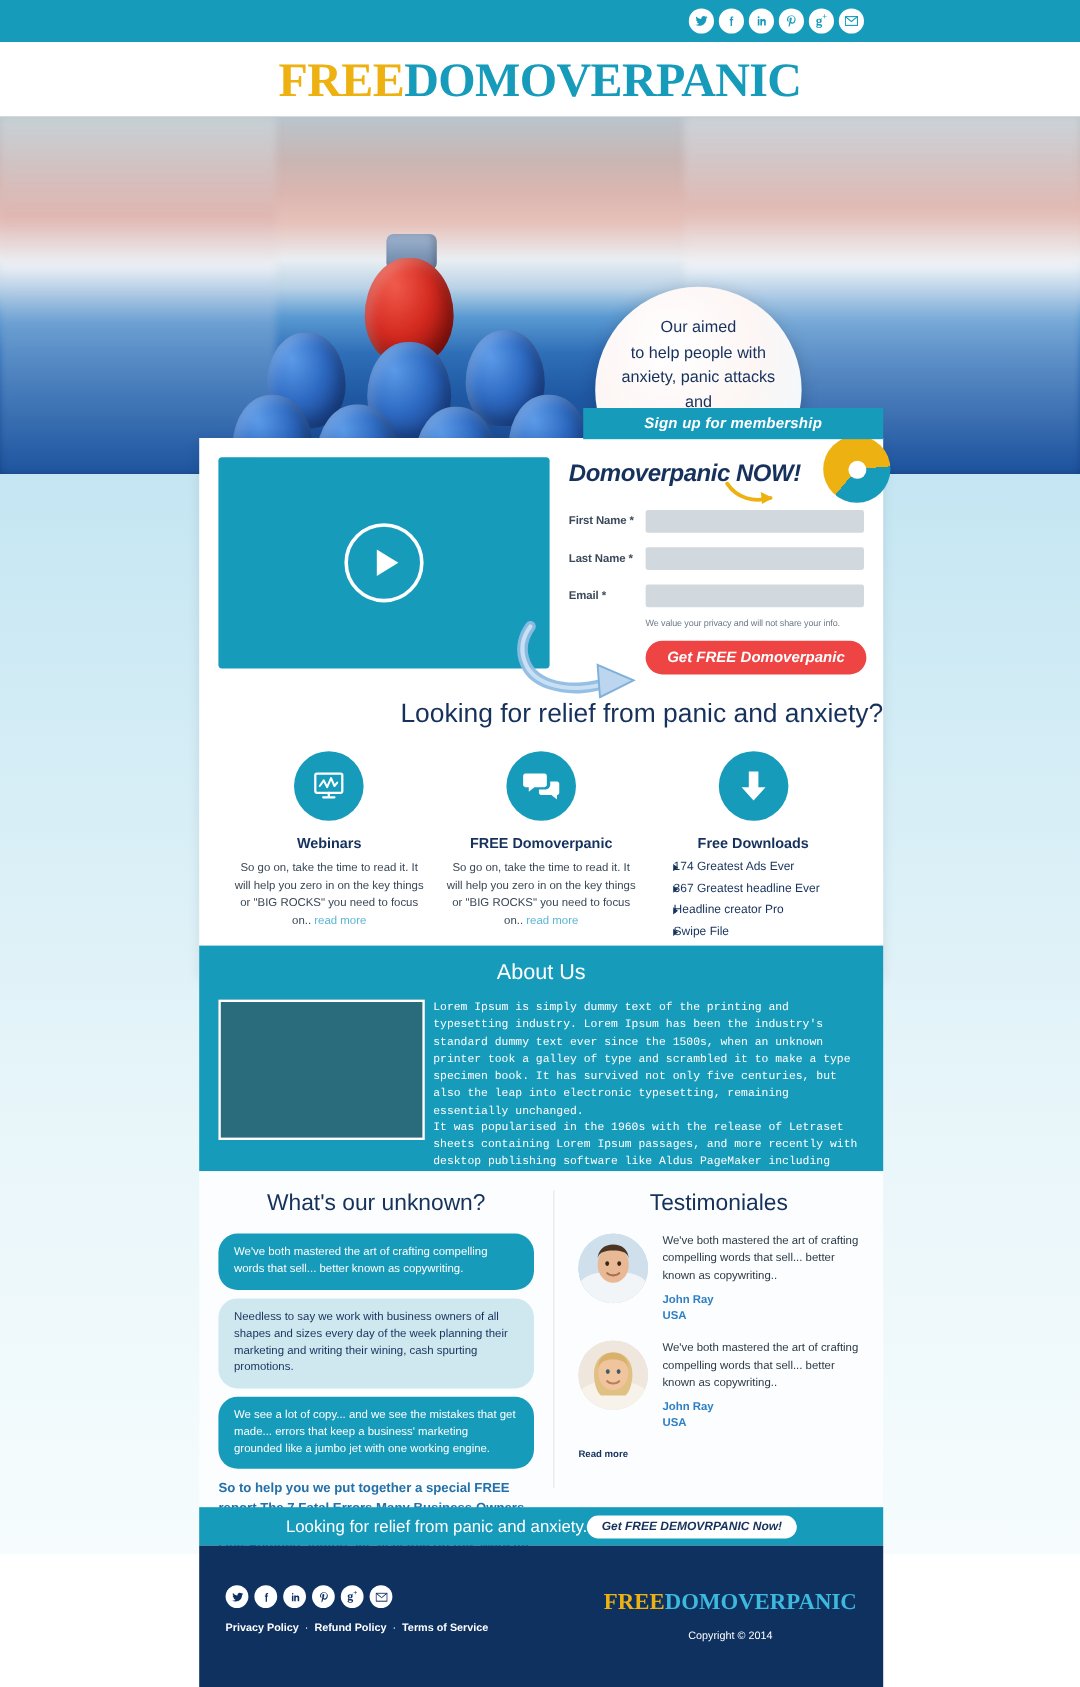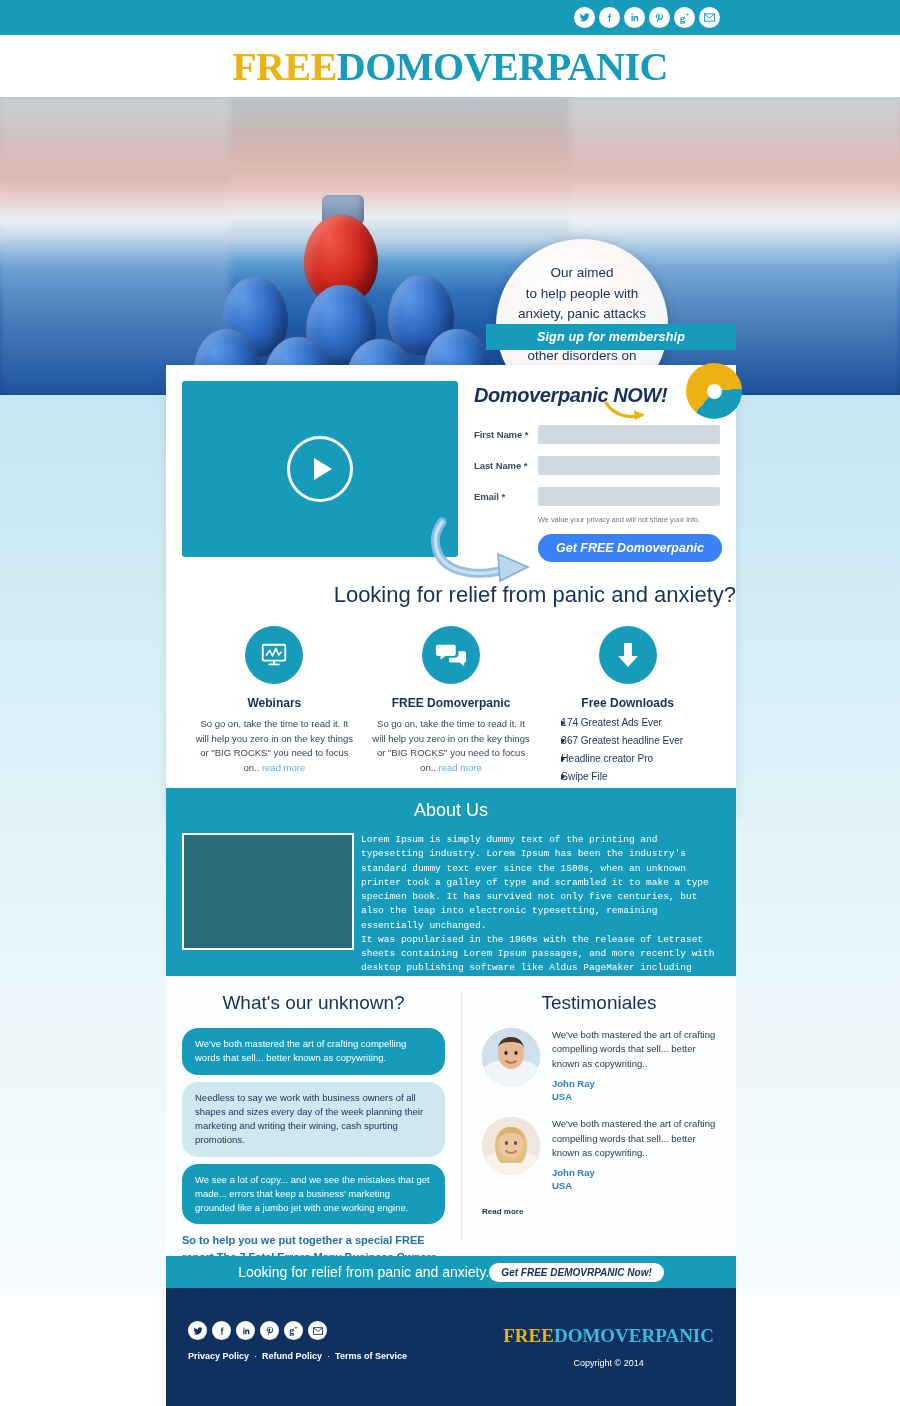--- a/index.html
+++ b/index.html
@@ -106,21 +106,21 @@
 
   
   .panel {
     position: absolute; top: 365px; left: 166px; width: 570px;
     background: #ffffff;
     box-shadow: 0 2px 10px rgba(0,0,0,.09);
   }
 
   
   .signup-strip {
-    position: absolute; top: 324px; left: 486px; width: 250px; height: 26px;
+    position: absolute; top: 340px; left: 486px; width: 250px; height: 26px;
     background: #179BBB; display: flex; align-items: center; justify-content: center;
     z-index: 4;
   }
   .signup-strip span {
     color: #ffffff; font-size: 12.5px; font-style: italic; font-weight: bold;
     letter-spacing: .2px;
   }
 
   .panel-inner { display: flex; padding: 16px 16px 0 16px; }
   .video-col { width: 276px; }
@@ -170,21 +170,21 @@
   .field-input {
     flex: 1; height: 19px; background: #d2d9de; border: 0; border-radius: 2px;
     outline: none; padding: 0 6px; font-size: 10px; color: #333;
     font-family: "Liberation Sans", sans-serif;
   }
   .privacy {
     margin: 9px 0 0 64px; font-size: 7.5px; color: #6e7b88; letter-spacing: -0.1px;
   }
   .cta-wrap { margin: 10px 0 0 64px; position: relative; }
   .cta-btn {
-    background: #3b82f6; color: #ffffff; border: 0; border-radius: 14px;
+    background: #ef4444; color: #ffffff; border: 0; border-radius: 14px;
     padding: 7px 18px; font-size: 12.5px; font-weight: bold; font-style: italic;
     cursor: pointer; font-family: "Liberation Sans", sans-serif;
     white-space: nowrap;
   }
   .arrow-curve { position: absolute; left: -110px; top: -18px; pointer-events: none; }
 
   
   .headline {
     text-align: right; color: #16315C; font-size: 22px;
     padding: 20px 0 6px 0; font-weight: normal;

